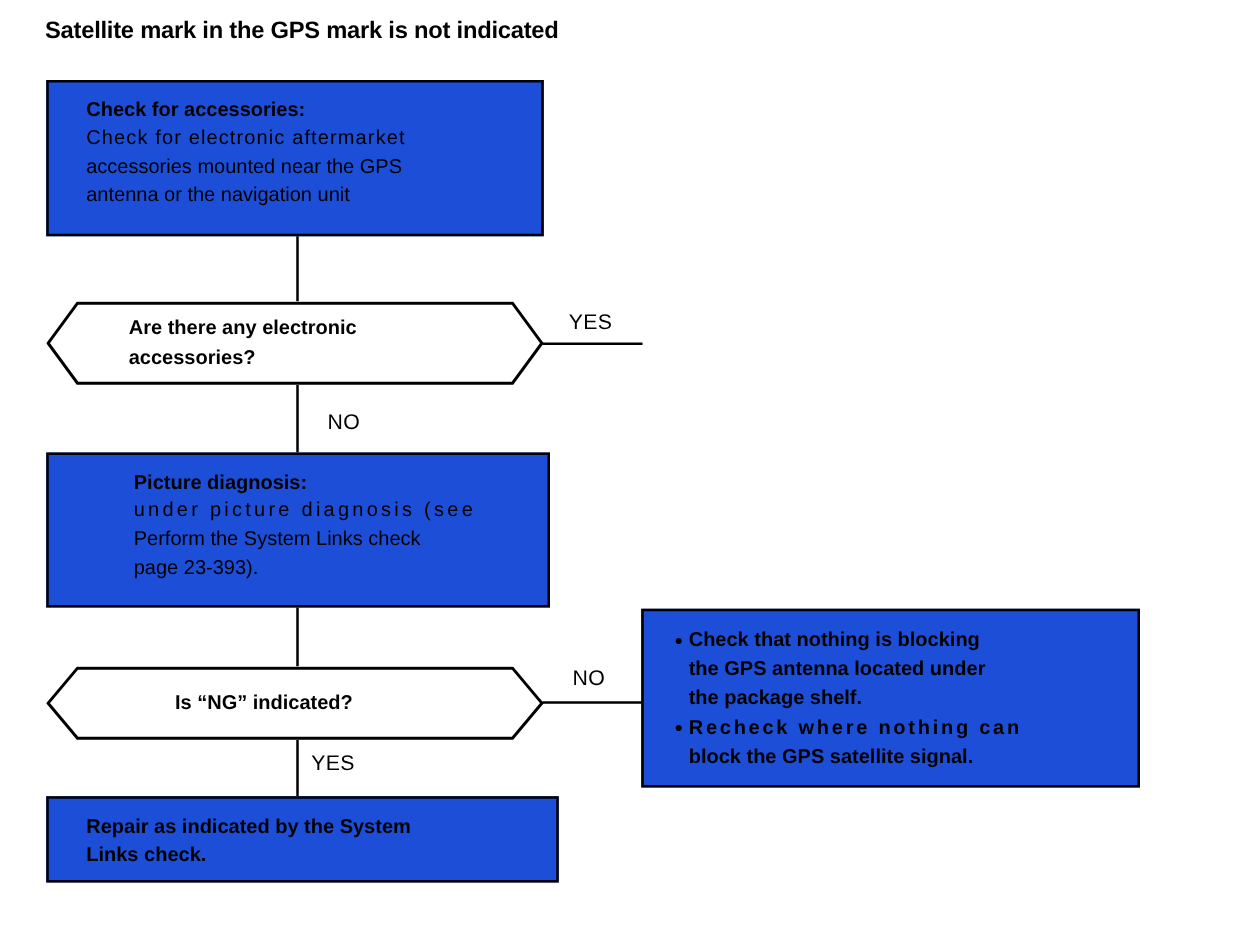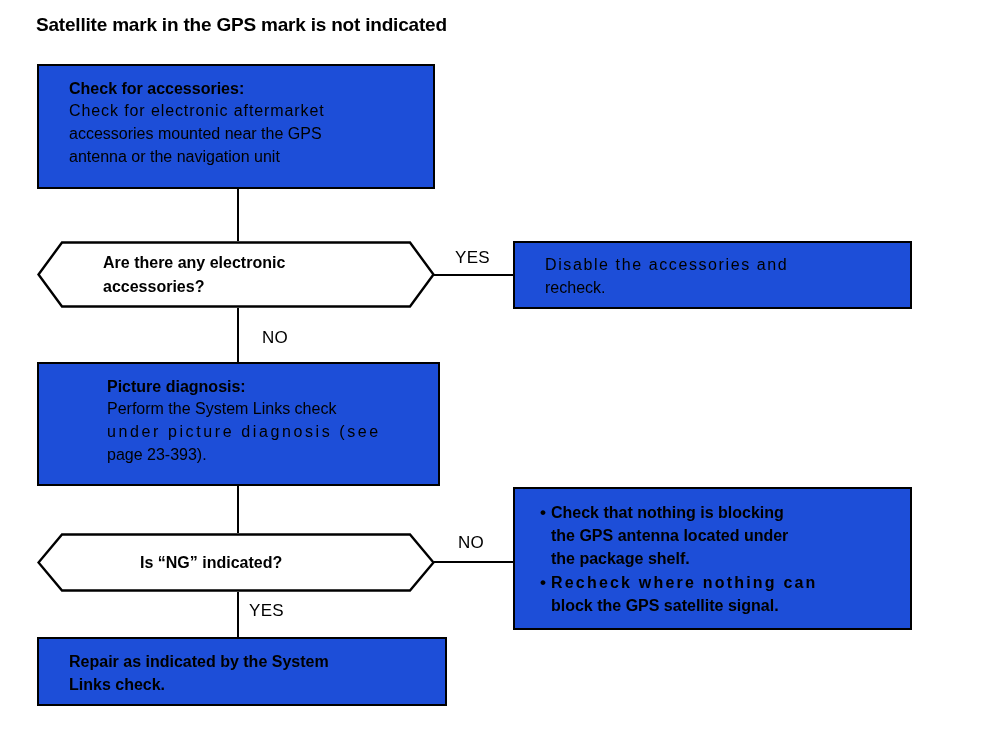--- a/index.html
+++ b/index.html
@@ -152,35 +152,29 @@
       <div class="hex-label-text">
         <div>Are there any electronic</div>
         <div>accessories?</div>
       </div>
     </div>
   </div>
 
   <div class="conn conn-h" style="left:434px; top:274px; width:80px;"></div>
   <div class="edge-label" style="left:455px; top:248px;">YES</div>
 
-  <div class="pbox" style="left:513px; top:241px; width:399px; height:68px;">
-    <div class="pbox-inner" style="padding-top:11px;">
-      <div class="pbox-line spread">Disable  the  accessories  and</div>
-      <div class="pbox-line">recheck.</div>
-    </div>
-  </div>
 
   <div class="conn conn-v" style="left:237px; top:308px; height:54px;"></div>
   <div class="edge-label" style="left:262px; top:328px;">NO</div>
 
   <div class="pbox" style="left:37px; top:362px; width:403px; height:124px;padding-left:38px;">
     <div class="pbox-inner">
       <div class="pbox-head">Picture diagnosis:</div>
+      <div class="pbox-line spread2">under picture diagnosis (see</div>
       <div class="pbox-line">Perform the System Links check</div>
-      <div class="pbox-line spread2">under picture diagnosis (see</div>
       <div class="pbox-line">page 23-393).</div>
     </div>
   </div>
 
   <div class="conn conn-v" style="left:237px; top:486px; height:47px;"></div>
 
   <div class="hexwrap" style="left:37px; top:533px; width:398px; height:59px;">
     <svg width="398" height="59" viewBox="0 0 398 59" aria-hidden="true">
       <polygon points="25,1.5 373,1.5 396.5,29.5 373,57.5 25,57.5 1.5,29.5" fill="#ffffff" stroke="#000000" stroke-width="2.4"></polygon>
     </svg>

